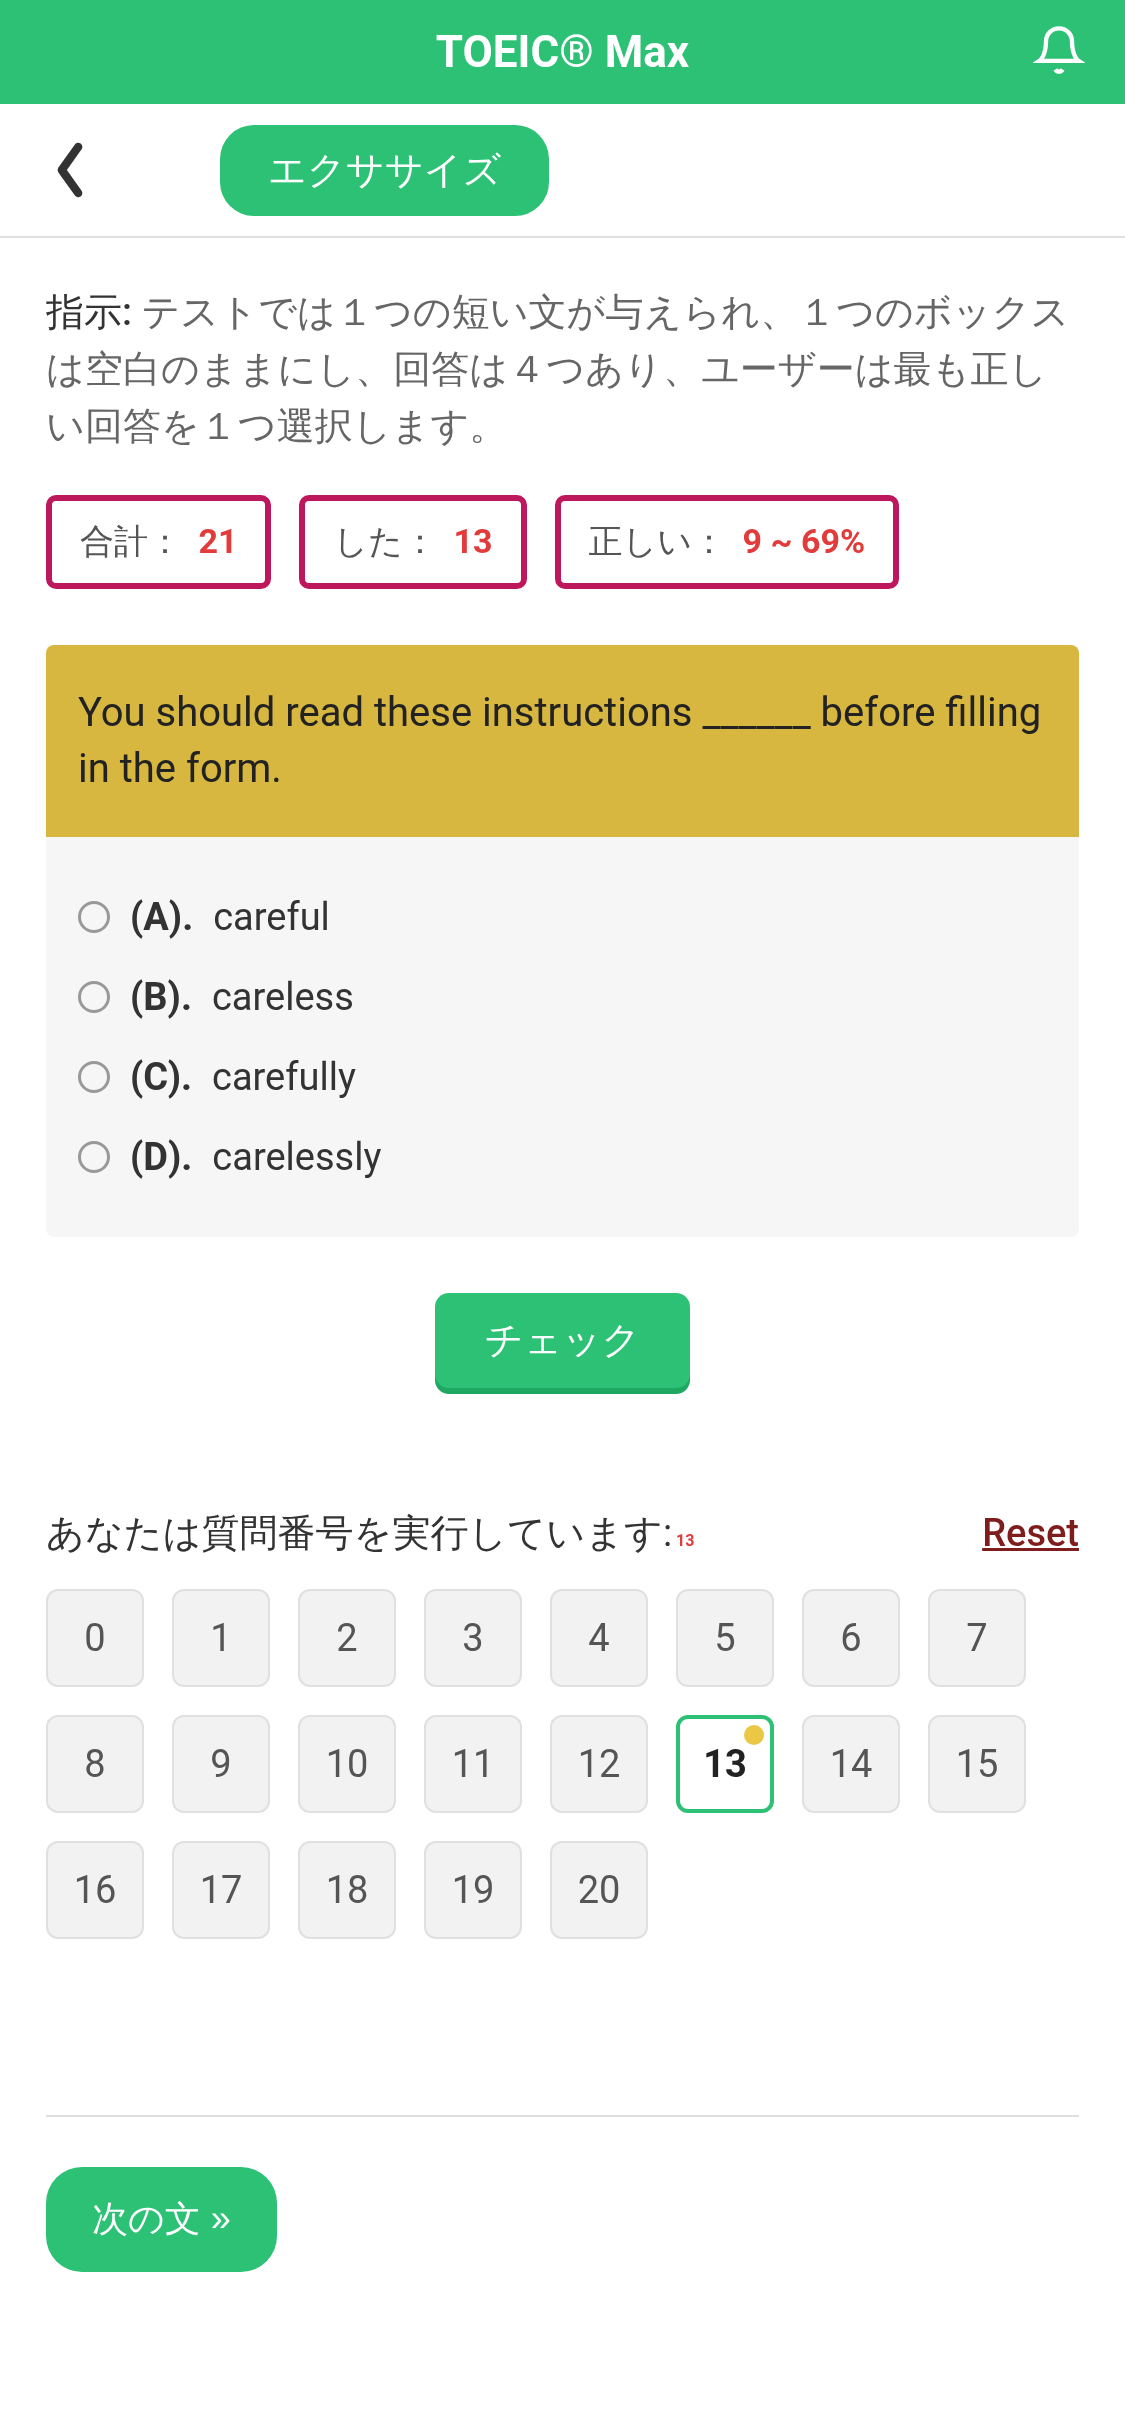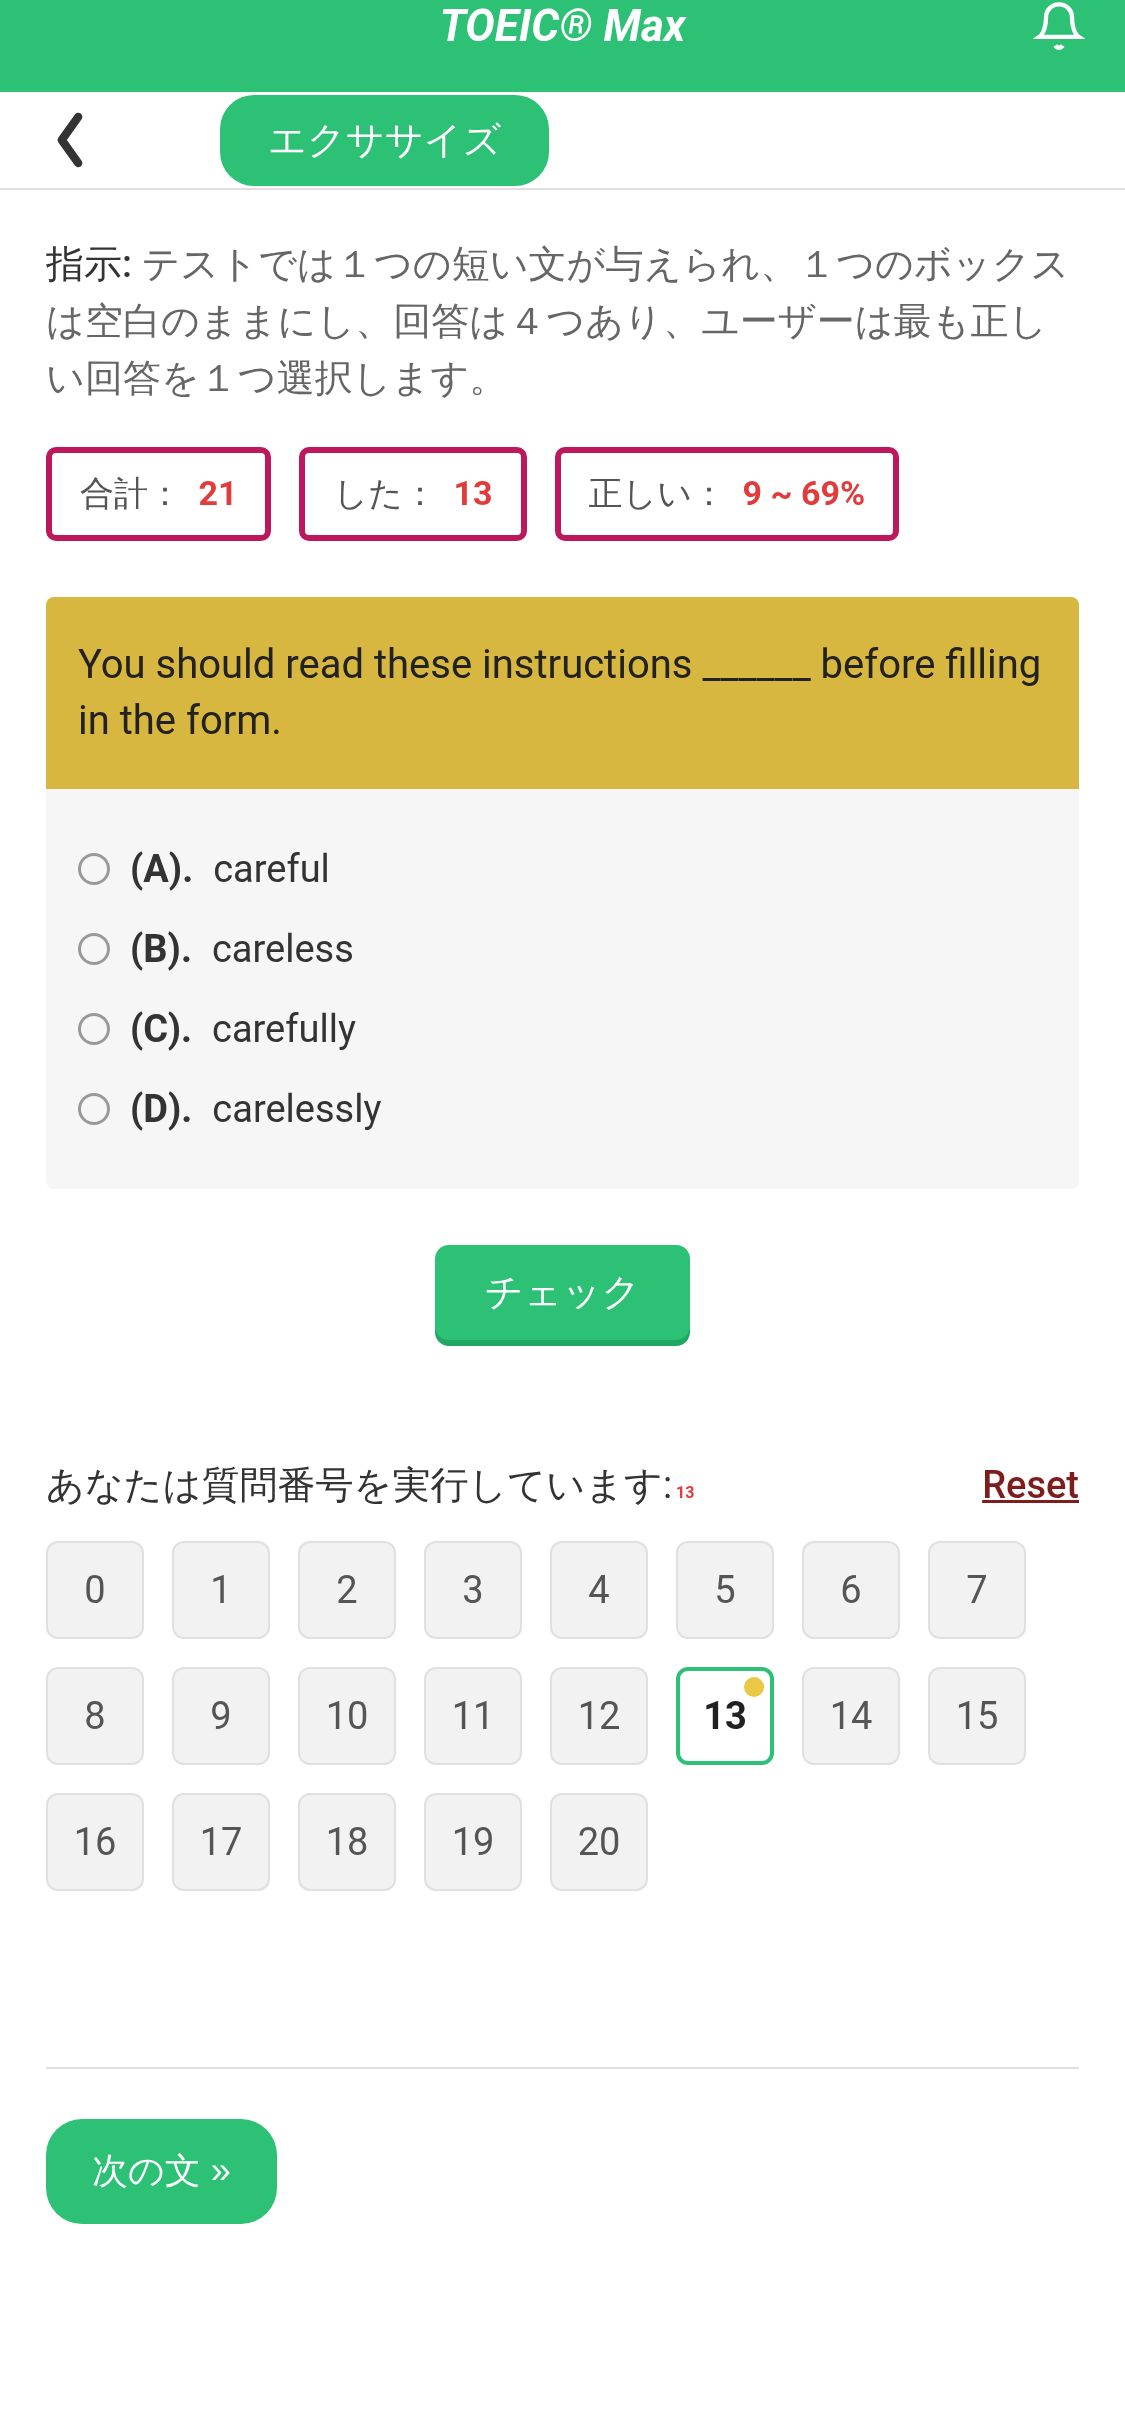--- a/index.html
+++ b/index.html
@@ -9,39 +9,38 @@
     }
     body {
       font-family: -apple-system, BlinkMacSystemFont, 'Segoe UI', Roboto, sans-serif;
       width: 1125px;
       height: 2436px;
       background: #fff;
       overflow: hidden;
     }
     .header {
       background: #2cc174;
-      height: 92px;
-      display: flex;
-      align-items: flex-start;
+      height: 104px;
+      display: flex;
+      align-items: center;
       justify-content: center;
       position: relative;
-      font-style: italic;
     }
     .header-title {
       color: #fff;
       font-size: 44px;
       font-weight: 700;
     }
     .bell-icon {
       position: absolute;
       right: 40px;
       color: #fff;
     }
     .nav-bar {
-      height: 98px;
+      height: 134px;
       display: flex;
       align-items: center;
       border-bottom: 2px solid #e0e0e0;
       padding: 0 50px;
     }
     .back-icon {
       display: flex;
       align-items: center;
       justify-content: center;
     }

